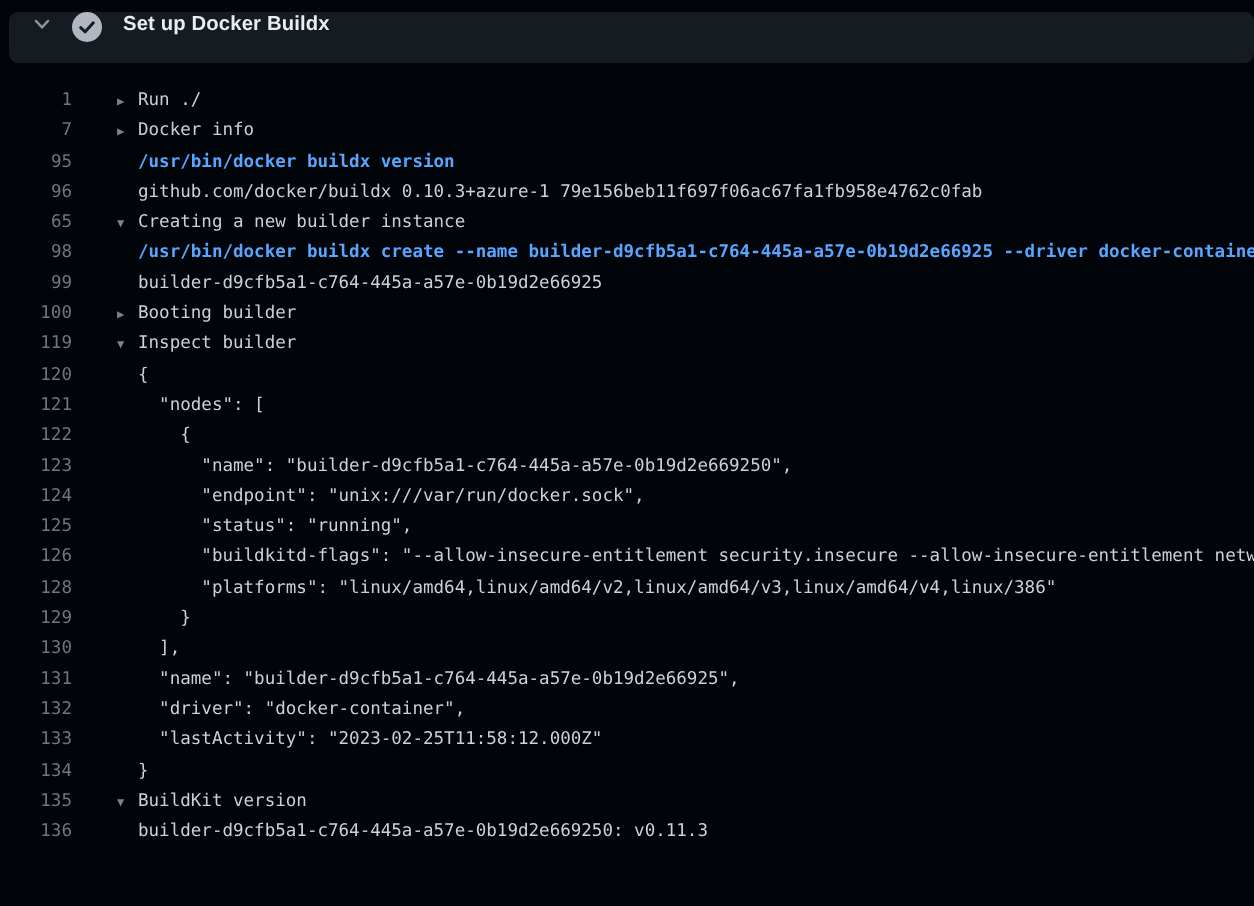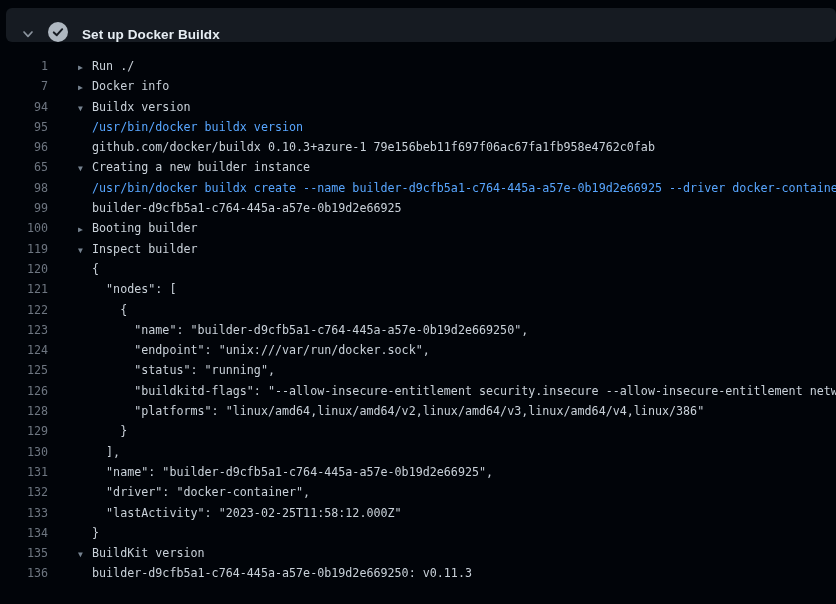--- a/index.html
+++ b/index.html
@@ -7,21 +7,21 @@
     width:836px;height:604px;
     background:#010409;
     font-family:"Liberation Sans",sans-serif;
     overflow:hidden;
     position:relative;
   }
   
   .step-header{
     position:absolute;top:8px;left:6px;right:0;height:34px;
     background:#161b22;border-radius:6px;
-    display:flex;align-items:flex-end;
+    display:flex;align-items:flex-start;
   }
   .chevron-btn{
     background:none;border:none;padding:0;margin:0 0 0 14px;
     width:16px;height:16px;display:flex;align-items:center;justify-content:center;
     cursor:pointer;
   }
   .status-icon{margin-left:12px;width:20px;height:20px;flex:none;}
   .step-title{
     margin-left:14px;
     font-size:13.5px;font-weight:600;color:#e6edf3;letter-spacing:.1px;
@@ -45,21 +45,21 @@
   .content{
     flex:1;margin-left:30px;overflow:hidden;min-width:0;
   }
   .marker{
     display:inline-block;width:14px;
     font-size:8px;color:#768390;
   }
   .group .content{cursor:pointer;}
   .group-title{color:#c9d1d9;}
   .output-line{padding-left:14px;color:#c9d1d9;}
-  .command-line{padding-left:14px;color:#58a6ff;font-weight:normal;}
+  .command-line{padding-left:14px;color:#58a6ff;font-weight:bold;}
 </style>
 </head>
 <body>
 
 <div class="step-header">
   <button class="chevron-btn" aria-label="collapse step">
     <svg width="14" height="14" viewBox="0 0 14 14">
       <polyline points="3,5 7,9.3 11,5" fill="none" stroke="#8b949e" stroke-width="1.7" stroke-linecap="round" stroke-linejoin="round"></polyline>
     </svg>
   </button>
@@ -68,21 +68,20 @@
       <circle cx="10" cy="10" r="10" fill="#afb8c1"></circle>
       <polyline points="5.8,10.4 8.8,13.2 14.2,7.2" fill="none" stroke="#161b22" stroke-width="2" stroke-linecap="round" stroke-linejoin="round"></polyline>
     </svg>
   </span>
   <span class="step-title">Set up Docker Buildx</span>
 </div>
 
 <div class="log" id="log">
     <div class="row group"><span class="num">1</span><span class="content"><span class="marker">▶</span><span class="group-title">Run ./</span></span></div>
     <div class="row group"><span class="num">7</span><span class="content"><span class="marker">▶</span><span class="group-title">Docker info</span></span></div>
-    <div class="row group"><span class="num">94</span><span class="content"><span class="marker">▼</span><span class="group-title">Buildx version</span></span></div>
     <div class="row"><span class="num">95</span><span class="content command-line">/usr/bin/docker buildx version</span></div>
     <div class="row"><span class="num">96</span><span class="content output-line">github.com/docker/buildx 0.10.3+azure-1 79e156beb11f697f06ac67fa1fb958e4762c0fab</span></div>
     <div class="row group"><span class="num">65</span><span class="content"><span class="marker">▼</span><span class="group-title">Creating a new builder instance</span></span></div>
     <div class="row"><span class="num">98</span><span class="content command-line">/usr/bin/docker buildx create --name builder-d9cfb5a1-c764-445a-a57e-0b19d2e66925 --driver docker-container --buildkitd-flags</span></div>
     <div class="row"><span class="num">99</span><span class="content output-line">builder-d9cfb5a1-c764-445a-a57e-0b19d2e66925</span></div>
     <div class="row group"><span class="num">100</span><span class="content"><span class="marker">▶</span><span class="group-title">Booting builder</span></span></div>
     <div class="row group"><span class="num">119</span><span class="content"><span class="marker">▼</span><span class="group-title">Inspect builder</span></span></div>
     <div class="row"><span class="num">120</span><span class="content output-line">{</span></div>
     <div class="row"><span class="num">121</span><span class="content output-line">  "nodes": [</span></div>
     <div class="row"><span class="num">122</span><span class="content output-line">    {</span></div>

